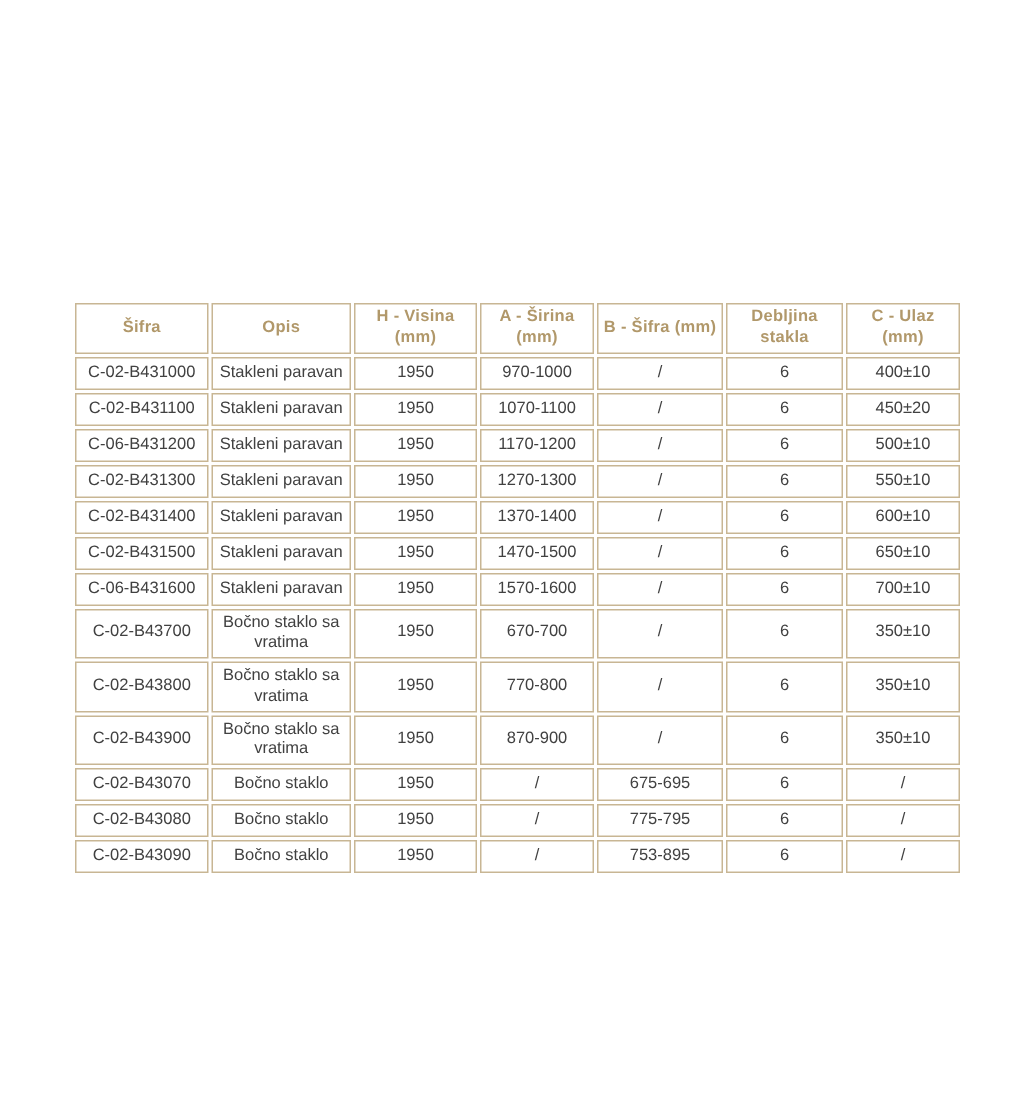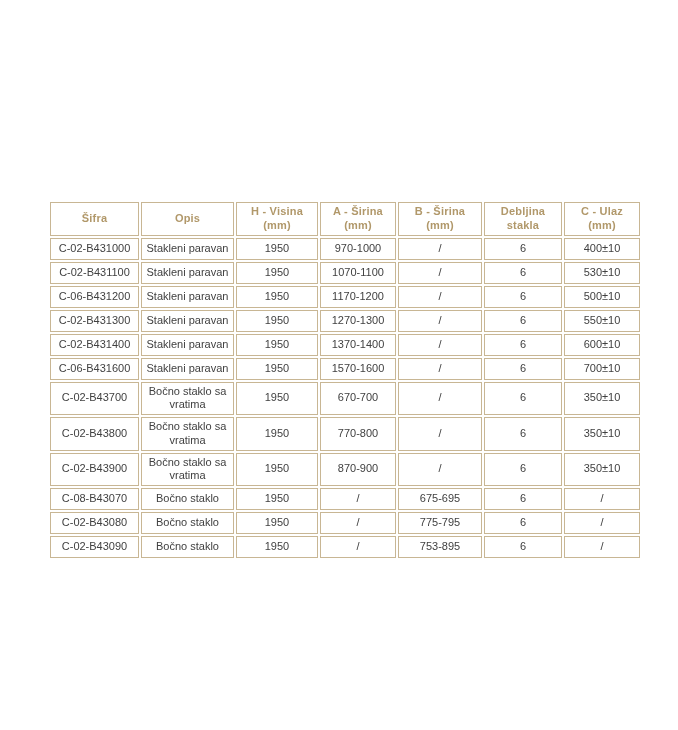--- a/index.html
+++ b/index.html
@@ -70,21 +70,21 @@
         <col style="width:84px">
         <col style="width:78px">
         <col style="width:76px">
       </colgroup>
       <thead>
         <tr>
           <th>Šifra</th>
           <th>Opis</th>
           <th>H - Visina (mm)</th>
           <th>A - Širina (mm)</th>
-          <th>B - Širina (mm)</th>
+          <th>B - Šifra (mm)</th>
           <th>Debljina stakla</th>
           <th>C - Ulaz (mm)</th>
         </tr>
       </thead>
       <tbody>
           <tr>
             <td>C-02-B431000</td>
             <td>Stakleni paravan</td>
             <td>1950</td>
             <td>970-1000</td>
@@ -92,21 +92,21 @@
             <td>6</td>
             <td>400±10</td>
           </tr>
           <tr>
             <td>C-02-B431100</td>
             <td>Stakleni paravan</td>
             <td>1950</td>
             <td>1070-1100</td>
             <td>/</td>
             <td>6</td>
-            <td>530±10</td>
+            <td>450±20</td>
           </tr>
           <tr>
             <td>C-06-B431200</td>
             <td>Stakleni paravan</td>
             <td>1950</td>
             <td>1170-1200</td>
             <td>/</td>
             <td>6</td>
             <td>500±10</td>
           </tr>
@@ -120,20 +120,29 @@
             <td>550±10</td>
           </tr>
           <tr>
             <td>C-02-B431400</td>
             <td>Stakleni paravan</td>
             <td>1950</td>
             <td>1370-1400</td>
             <td>/</td>
             <td>6</td>
             <td>600±10</td>
+          </tr>
+          <tr>
+            <td>C-02-B431500</td>
+            <td>Stakleni paravan</td>
+            <td>1950</td>
+            <td>1470-1500</td>
+            <td>/</td>
+            <td>6</td>
+            <td>650±10</td>
           </tr>
           <tr>
             <td>C-06-B431600</td>
             <td>Stakleni paravan</td>
             <td>1950</td>
             <td>1570-1600</td>
             <td>/</td>
             <td>6</td>
             <td>700±10</td>
           </tr>
@@ -158,21 +167,21 @@
           <tr>
             <td>C-02-B43900</td>
             <td>Bočno staklo sa vratima</td>
             <td>1950</td>
             <td>870-900</td>
             <td>/</td>
             <td>6</td>
             <td>350±10</td>
           </tr>
           <tr>
-            <td>C-08-B43070</td>
+            <td>C-02-B43070</td>
             <td>Bočno staklo</td>
             <td>1950</td>
             <td>/</td>
             <td>675-695</td>
             <td>6</td>
             <td>/</td>
           </tr>
           <tr>
             <td>C-02-B43080</td>
             <td>Bočno staklo</td>

